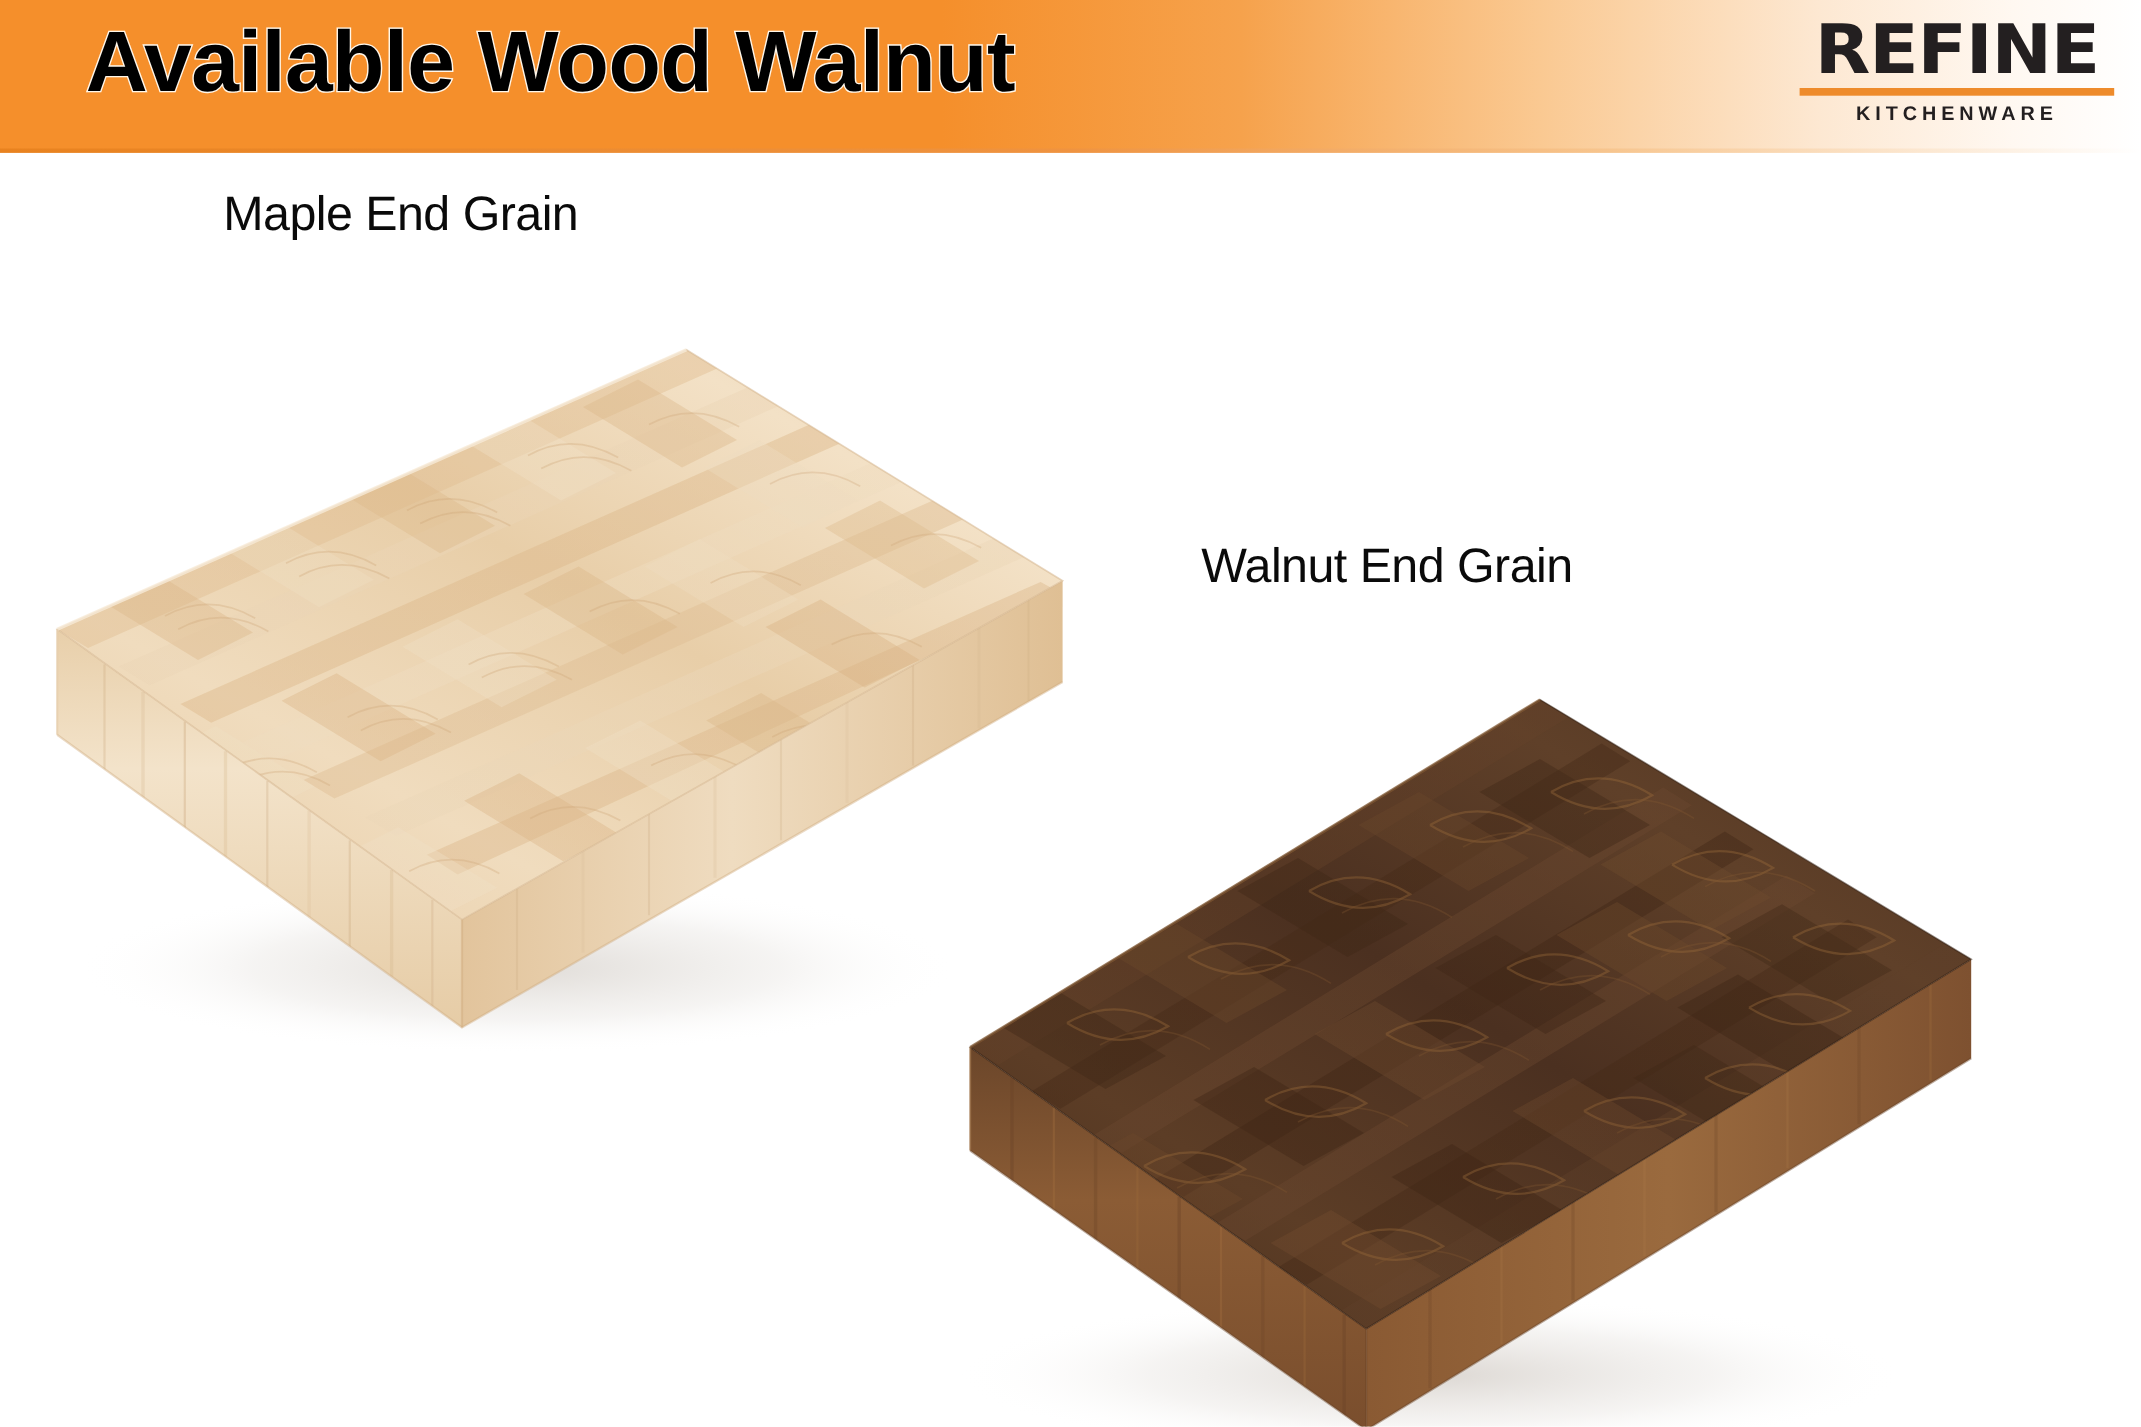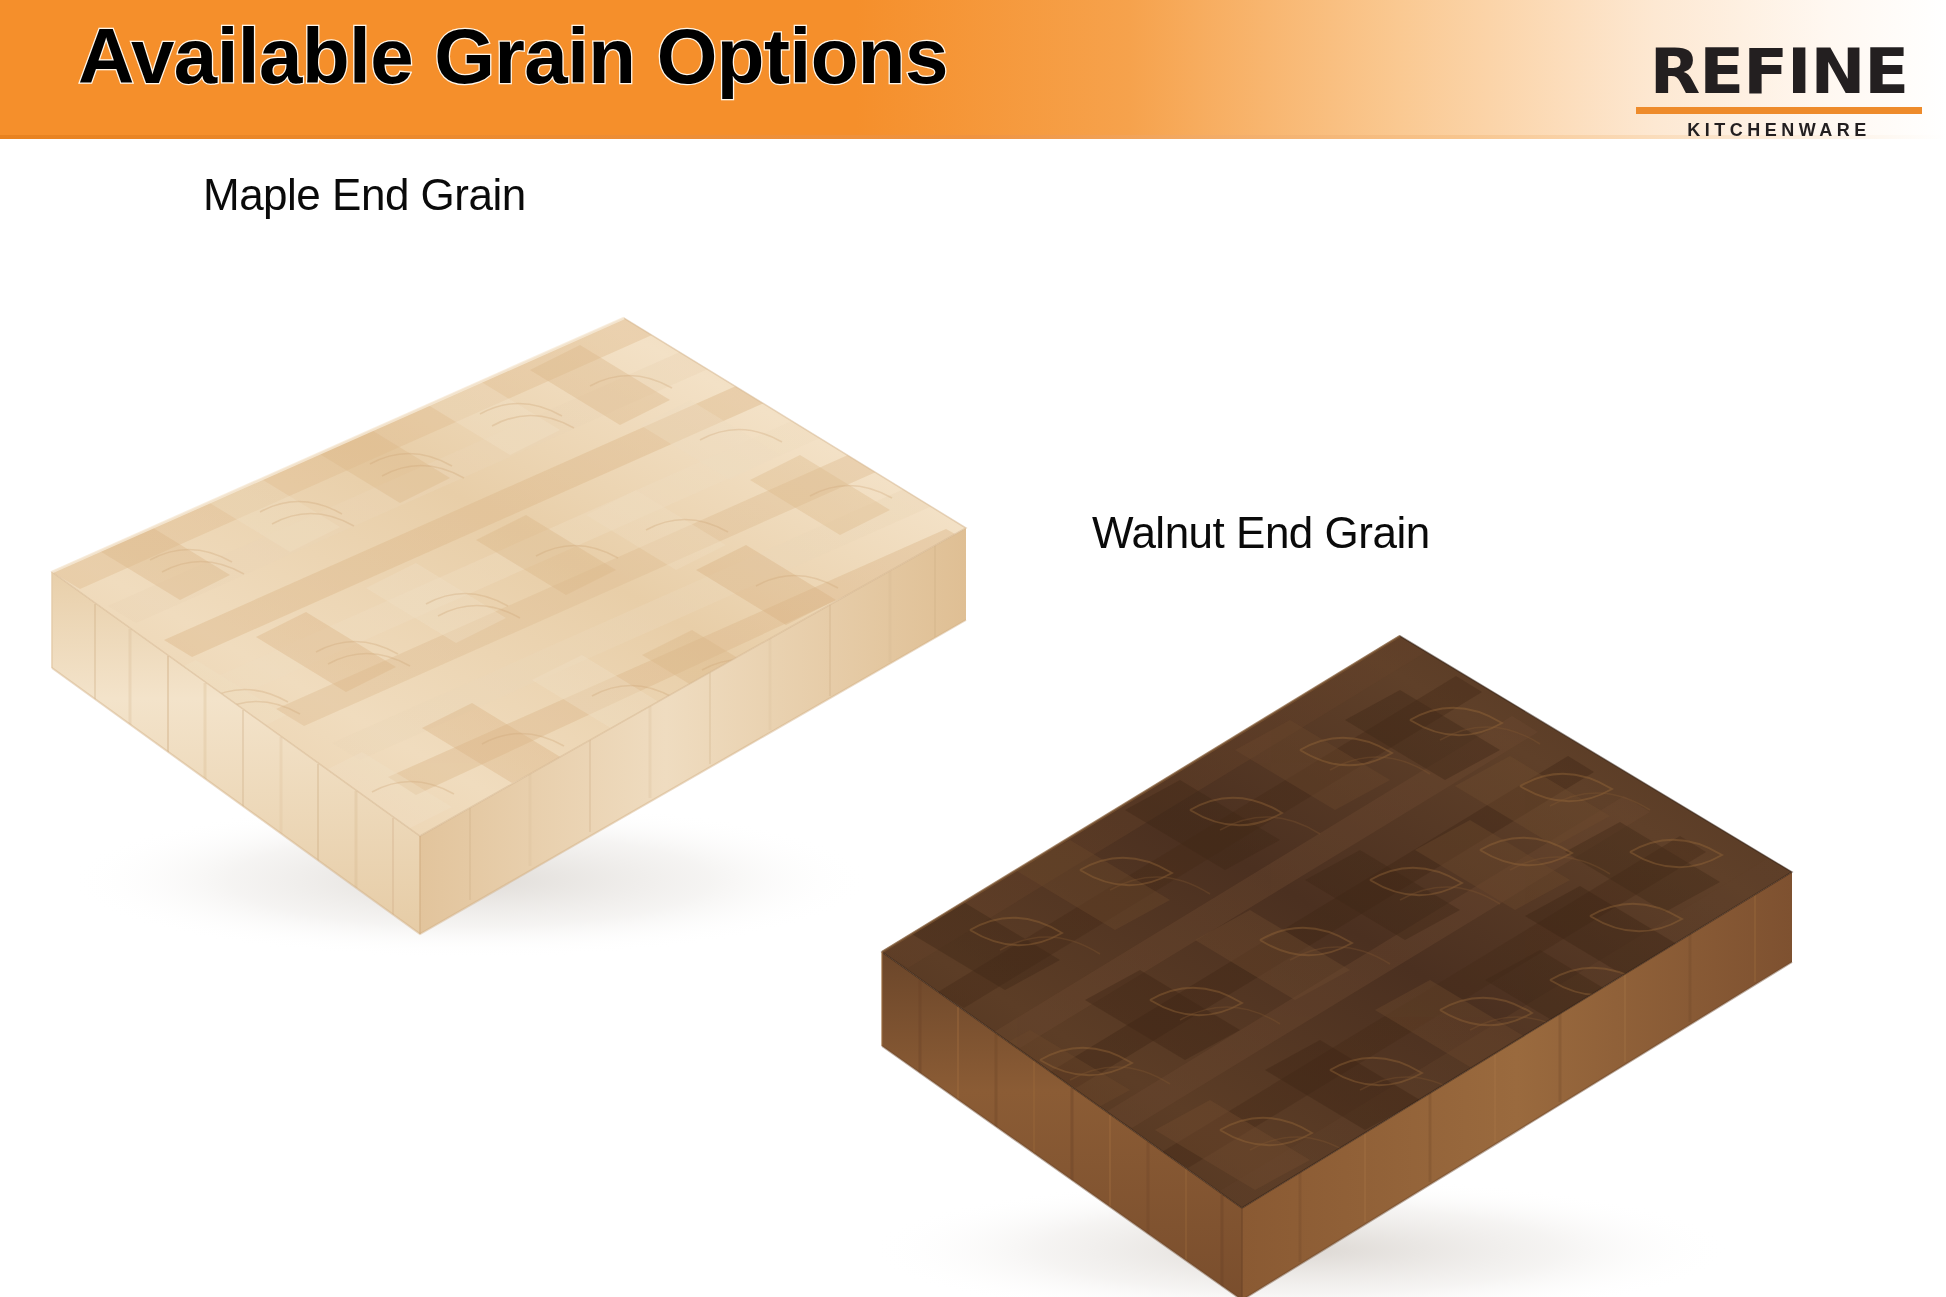--- a/index.html
+++ b/index.html
@@ -10,42 +10,42 @@
   #header-band{position:absolute;left:0;top:0;width:1946px;height:138px;
     background:linear-gradient(to right,#F58F2B 0%,#F58F2B 44%,#F6A24C 58%,#FAC992 72%,#FDE8D2 85%,#FFF8F1 94%,#FFFFFF 100%);}
   #header-title{position:absolute;left:78px;top:14px;font-size:78px;font-weight:700;
     color:#000;letter-spacing:-0.5px;line-height:1.1;white-space:nowrap;
     -webkit-text-stroke:2.5px #FFF6E8;paint-order:stroke fill;
     text-shadow:0 0 1px #fff8ee;}
   #header-underline{position:absolute;left:0;top:135px;width:1946px;height:4px;
     background:linear-gradient(to right,#E8821F 0%,#EF9340 50%,#F7C58E 75%,#ffffff 100%);}
 
   
-  #brand-logo{position:absolute;right:22px;top:16px;width:290px;text-align:center;margin-top:27px;}
+  #brand-logo{position:absolute;right:22px;top:16px;width:290px;text-align:center;}
   #logo-refine{font-size:62px;font-weight:700;color:#231F20;letter-spacing:-1px;
     line-height:0.95;font-family:"DejaVu Sans","Liberation Sans",sans-serif;
     transform:scaleX(1.06);transform-origin:center;}
   #logo-rule{height:7px;background:#EE8B2B;margin:5px 2px 7px 2px;}
   #logo-kitchenware{font-size:18px;color:#231F20;letter-spacing:4.5px;
     font-weight:700;line-height:1;}
 
   
   .board-label{position:absolute;font-size:44px;font-weight:400;color:#0a0a0a;
     white-space:nowrap;letter-spacing:-0.5px;}
   #label-maple{left:203px;top:170px;}
-  #label-walnut{left:1092px;top:508px;}
+  #label-walnut{left:1092px;top:490px;}
 
   
   #boards-svg{position:absolute;left:0;top:0;width:1946px;height:1297px;}
 </style>
 </head>
 <body>
 
 <div id="header-band"></div>
-<div id="header-title">Available Grain Options</div>
+<div id="header-title">Available Wood Walnut</div>
 <div id="header-underline"></div>
 
 <div id="brand-logo">
   <div id="logo-refine">REFINE</div>
   <div id="logo-rule"></div>
   <div id="logo-kitchenware">KITCHENWARE</div>
 </div>
 
 <div class="board-label" id="label-maple">Maple End Grain</div>
 <div class="board-label" id="label-walnut">Walnut End Grain</div>

